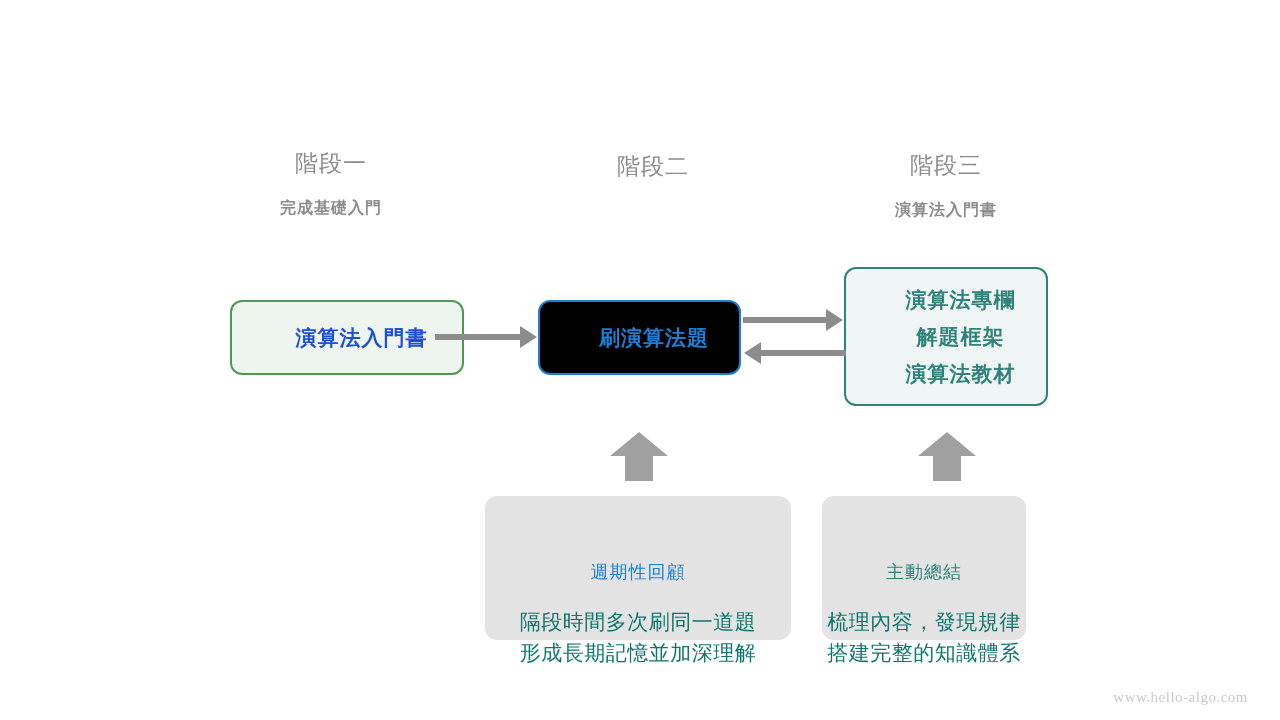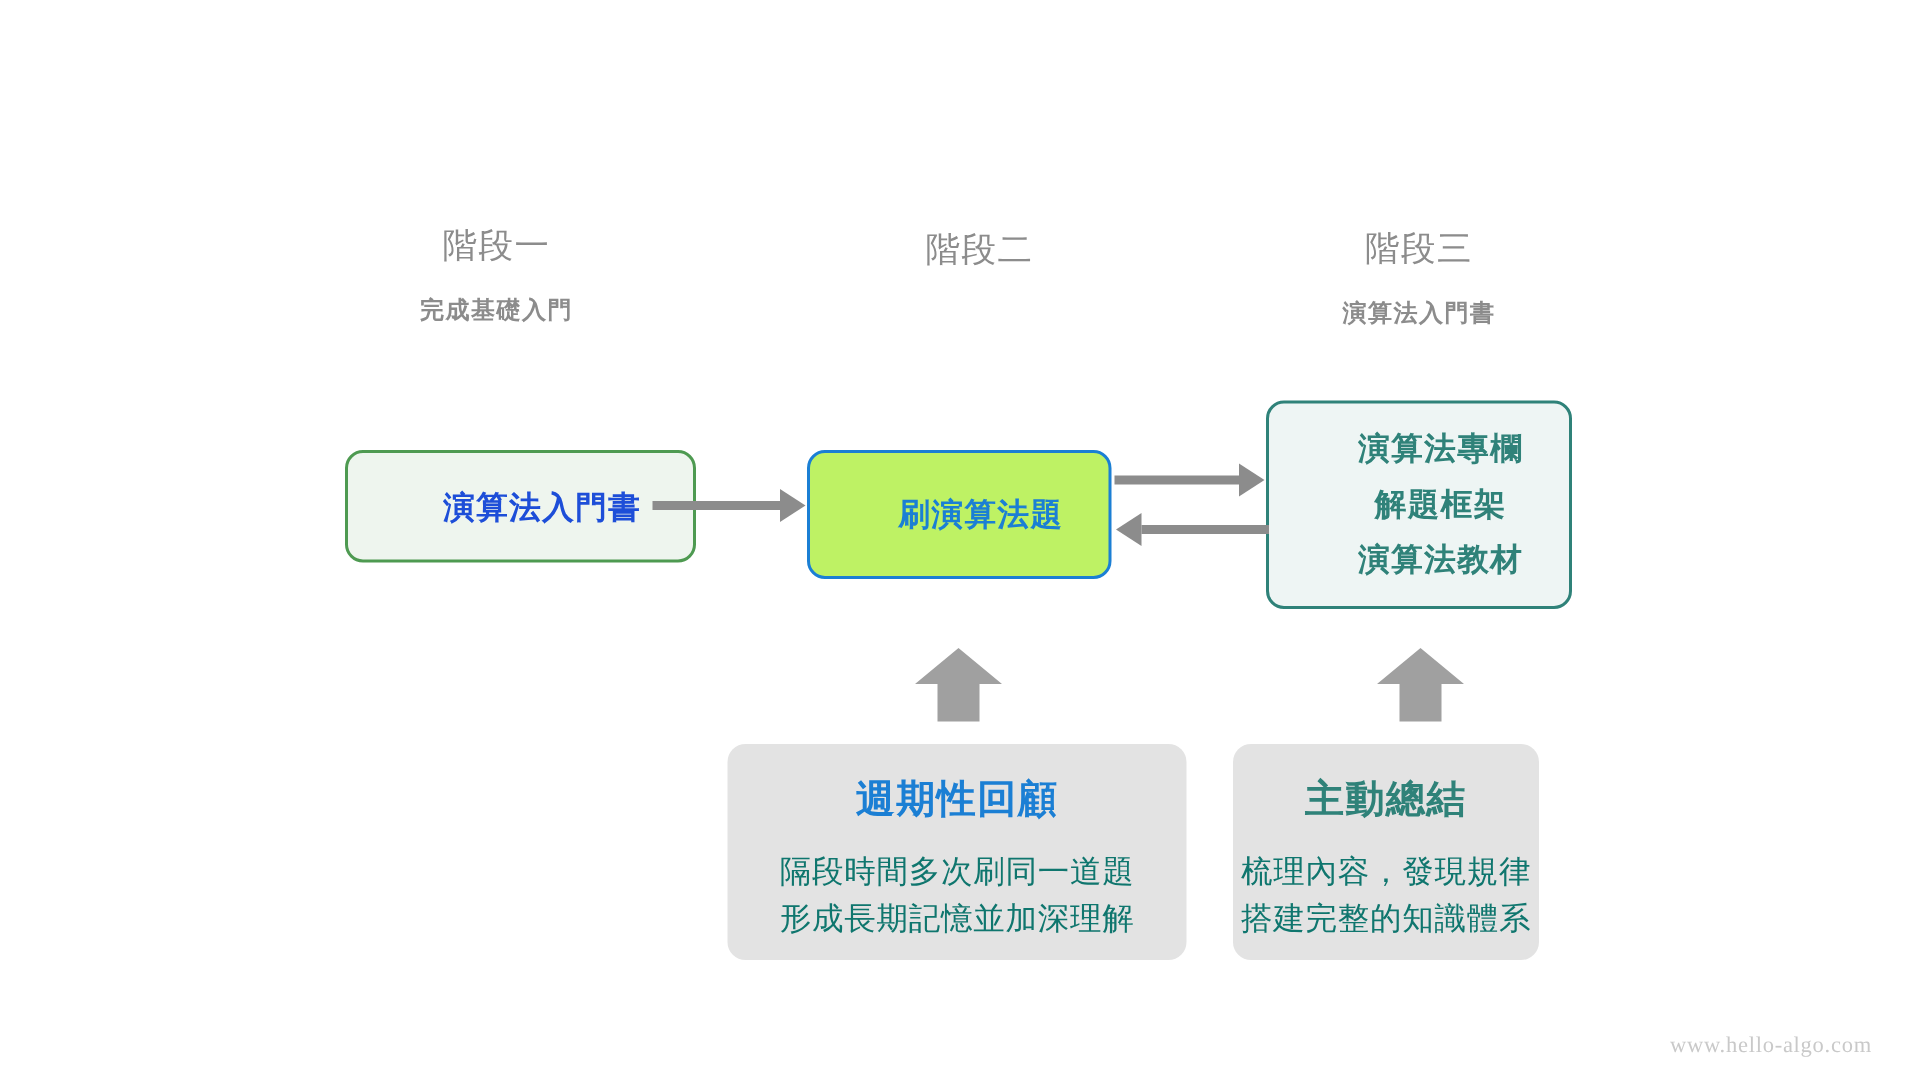--- a/index.html
+++ b/index.html
@@ -55,23 +55,23 @@
     letter-spacing: 1px;
     padding-left: 29px;
   }
   #node-intro-book {
     left: 230px; top: 300px; width: 234px; height: 75px;
     border-color: #4e9a51;
     background: #eef5ee;
     color: #1d4ed8;
   }
   #node-practice {
-    left: 538px; top: 300px; width: 203px; height: 86px;
+    left: 538px; top: 300px; width: 203px; height: 75px;
     border-color: #1b7fd4;
-    background: #bef264;
+    background: #000000;
     color: #1b7fd4;
   }
   #node-resources {
     left: 844px; top: 267px; width: 204px; height: 139px;
     border-color: #2f8279;
     background: #eef5f4;
     color: #2f8279;
     line-height: 37px;
   }
   #node-resources .res-line { display: block; }
@@ -114,24 +114,25 @@
     box-sizing: border-box;
     background: #e3e3e3;
     border-radius: 12px;
     text-align: center;
     padding-top: 22px;
   }
   #card-review  { left: 485px; top: 496px; width: 306px; height: 144px; }
   #card-summary { left: 822px; top: 496px; width: 204px; height: 144px; }
 
   .card-title {
-    font-size: 26px;
-    font-weight: bold;
+    font-size: 18px;
+    font-weight: normal;
     letter-spacing: 1px;
     line-height: 28px;
+    margin-top: 40px;
   }
   #card-review .card-title  { color: #1b7fd4; }
   #card-summary .card-title { color: #2f8279; }
 
   .card-body {
     margin-top: 20px;
     font-size: 21px;
     color: #0f766e;
     line-height: 31px;
     letter-spacing: 0.5px;

